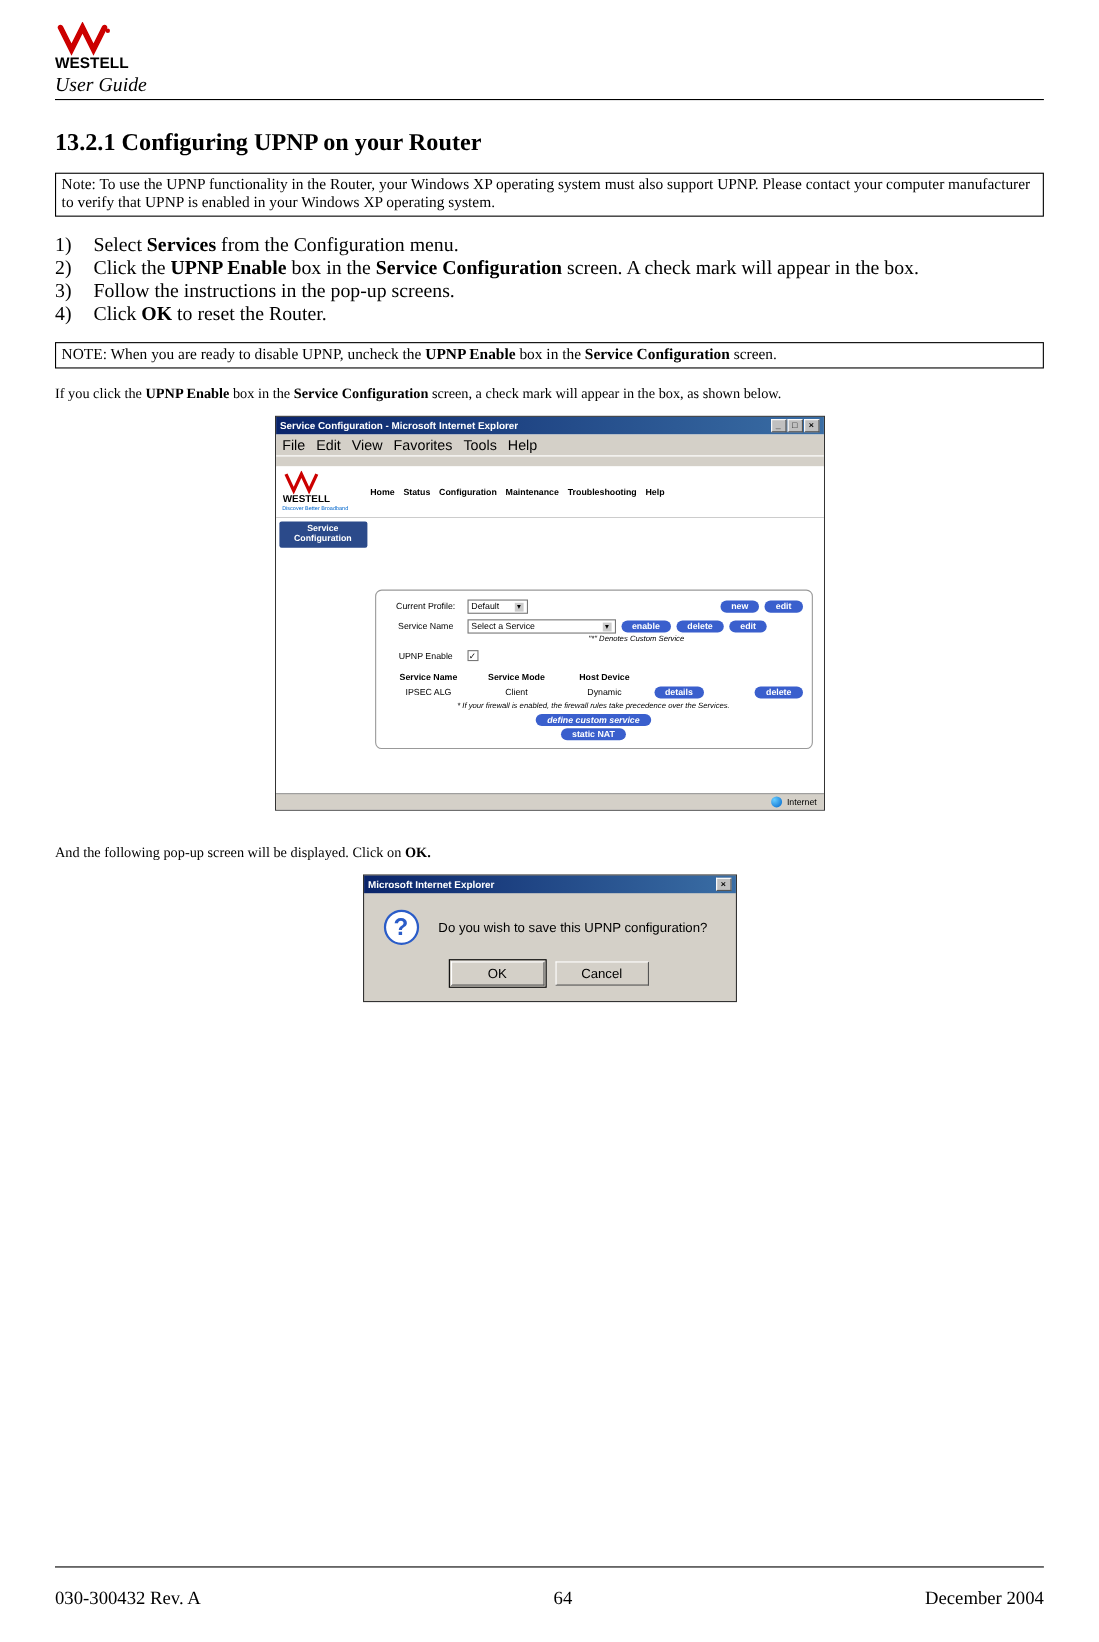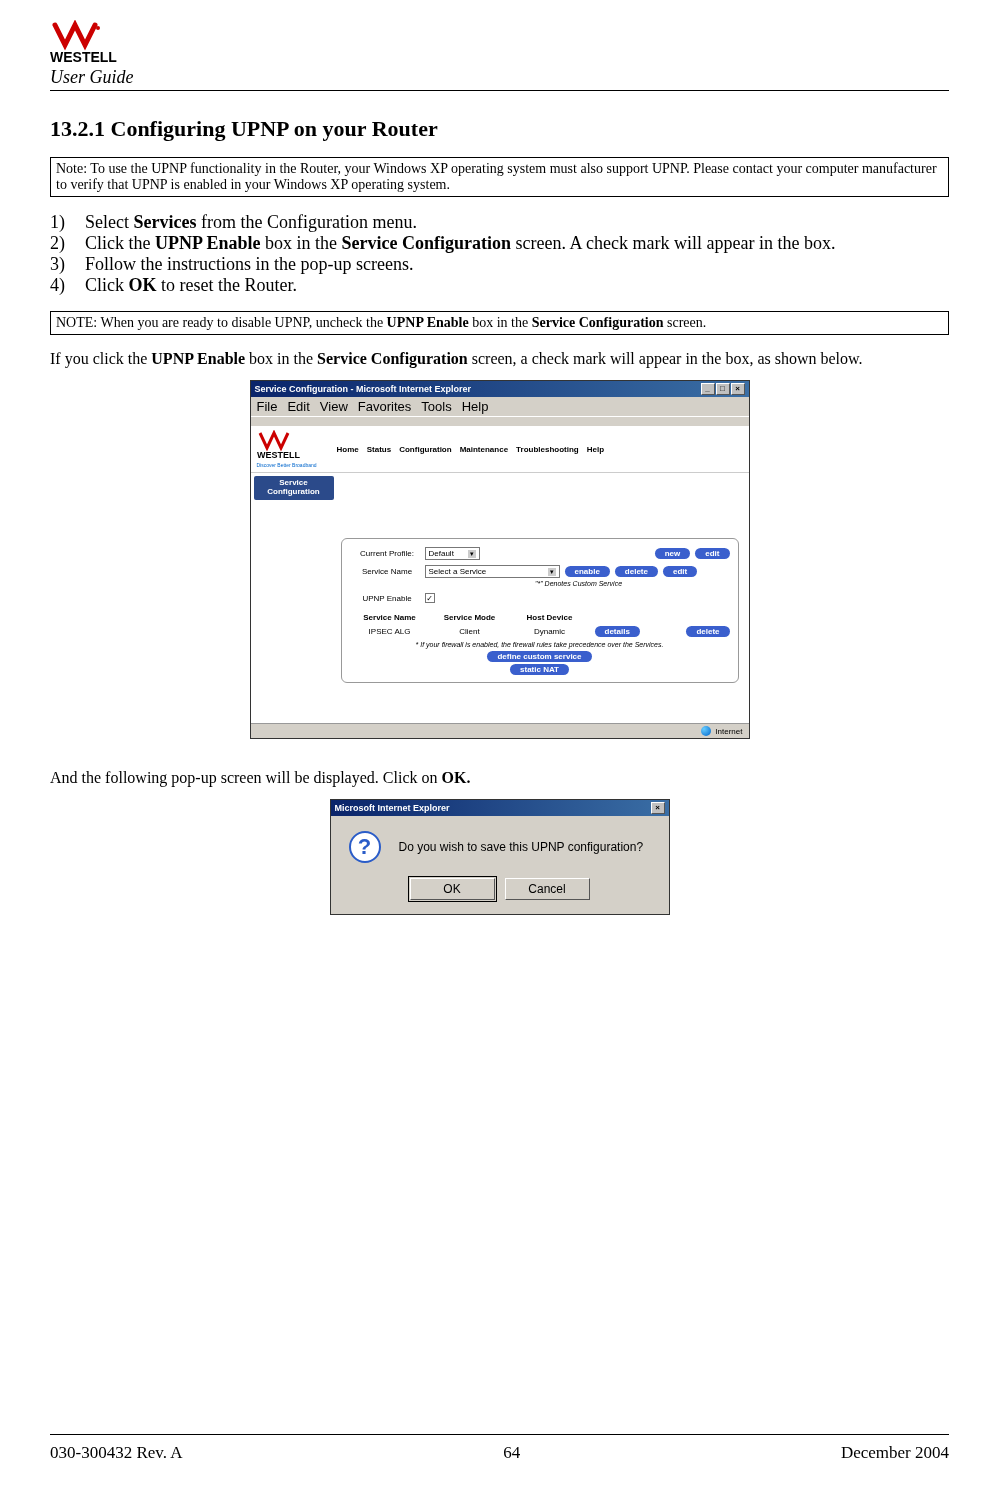--- a/index.html
+++ b/index.html
@@ -50,21 +50,21 @@
       font-size: 18px;
       margin-bottom: 15px;
     }
     .steps {
       font-size: 18px;
       margin-bottom: 15px;
     }
     .steps div { display: flex; }
     .step-num { width: 35px; flex-shrink: 0; }
     .body-text {
-      font-size: 16px;
+      font-size: 13px;
       margin-bottom: 12px;
     }
     .screenshot1-wrap {
       display: flex;
       justify-content: center;
       margin: 10px 0 30px 0;
     }
     .screenshot1 {
       width: 500px;
       border: 1px solid #333;
@@ -239,21 +239,21 @@
       font-size: 12px;
       text-align: center;
     }
     .win-btn.default { outline: 1px solid #000; outline-offset: 1px; }
     .footer {
       position: absolute;
       bottom: 30px;
       left: 50px;
       right: 50px;
       border-top: 1px solid #000;
-      padding-top: 8px;
+      padding-top: 18px;
       font-size: 17px;
       display: flex;
       justify-content: space-between;
     }
     b { font-weight: bold; }
   </style>
 </head>
 <body>
 
 <div class="page">
@@ -377,21 +377,21 @@
             </div>
             <div class="tbl-row">
               <span class="col1">IPSEC ALG</span>
               <span class="col2">Client</span>
               <span class="col3">Dynamic</span>
               <span class="pill">details</span>
               <span style="flex:1;"></span>
               <span class="pill">delete</span>
             </div>
             <div class="footnote-fw">* If your firewall is enabled, the firewall rules take precedence over the Services.</div>
-            <div style="margin-top:4px;">
+            <div style="margin-top:4px;font-style:italic;">
               <span class="pill" style="margin-left:0;">define custom service</span>
             </div>
             <div style="margin-top:4px;">
               <span class="pill" style="margin-left:0;">static NAT</span>
             </div>
           </div>
         </div>
       </div>
       <div class="statusbar">
         <span class="globe-icon"></span>

